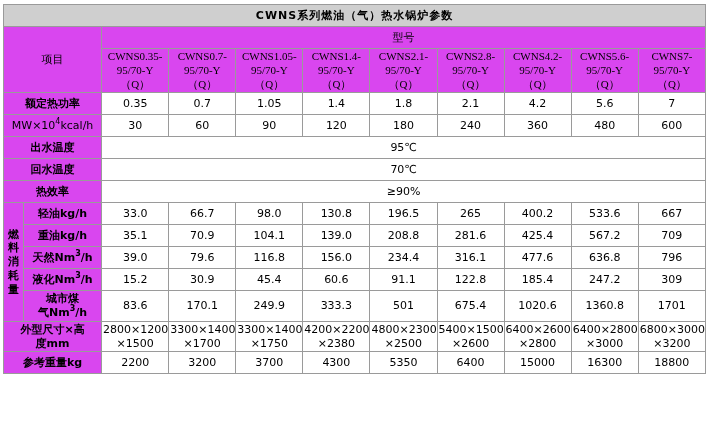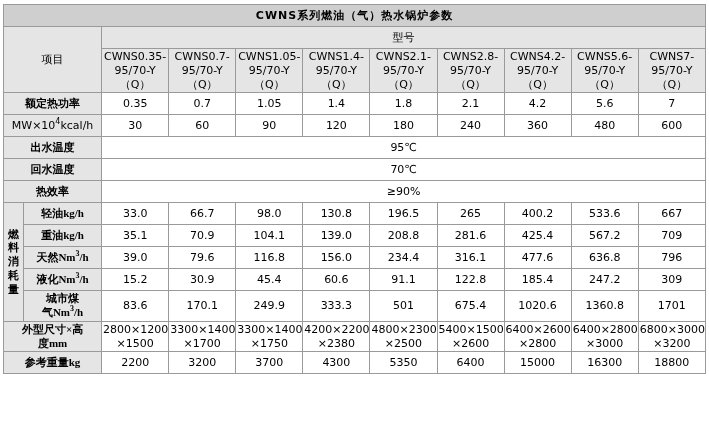--- a/index.html
+++ b/index.html
@@ -32,32 +32,32 @@
     font-size:11px;
     height:19px;
   }
   .title-cell{
     background:#cfcfcf;
     font-weight:bold;
     font-size:12px;
     letter-spacing:1px;
     height:20px;
   }
-  .shade{background:#e5e5e5;}
-  .lbl{font-weight:bold;font-family:Liberation Serif, serif;}
+  .shade{background:#d946ef;}
+  .lbl{font-weight:bold;}
   .nowrap{white-space:nowrap;}
   .vert{
     font-weight:bold;
     line-height:1.15;
     letter-spacing:0px;
     width:20px;
   }
   .vert span{display:block;}
   sup{font-size:8px;vertical-align:super;line-height:0;}
-  .two-line{line-height:1.25;}
+  .two-line{line-height:1.25;font-family:Liberation Serif, serif;}
   .modelname{font-size:11px;}
 </style>
 </head>
 <body>
 
 <div class="sheet">
   <table class="spec">
     <colgroup>
       <col style="width:20px">
       <col style="width:78px">

